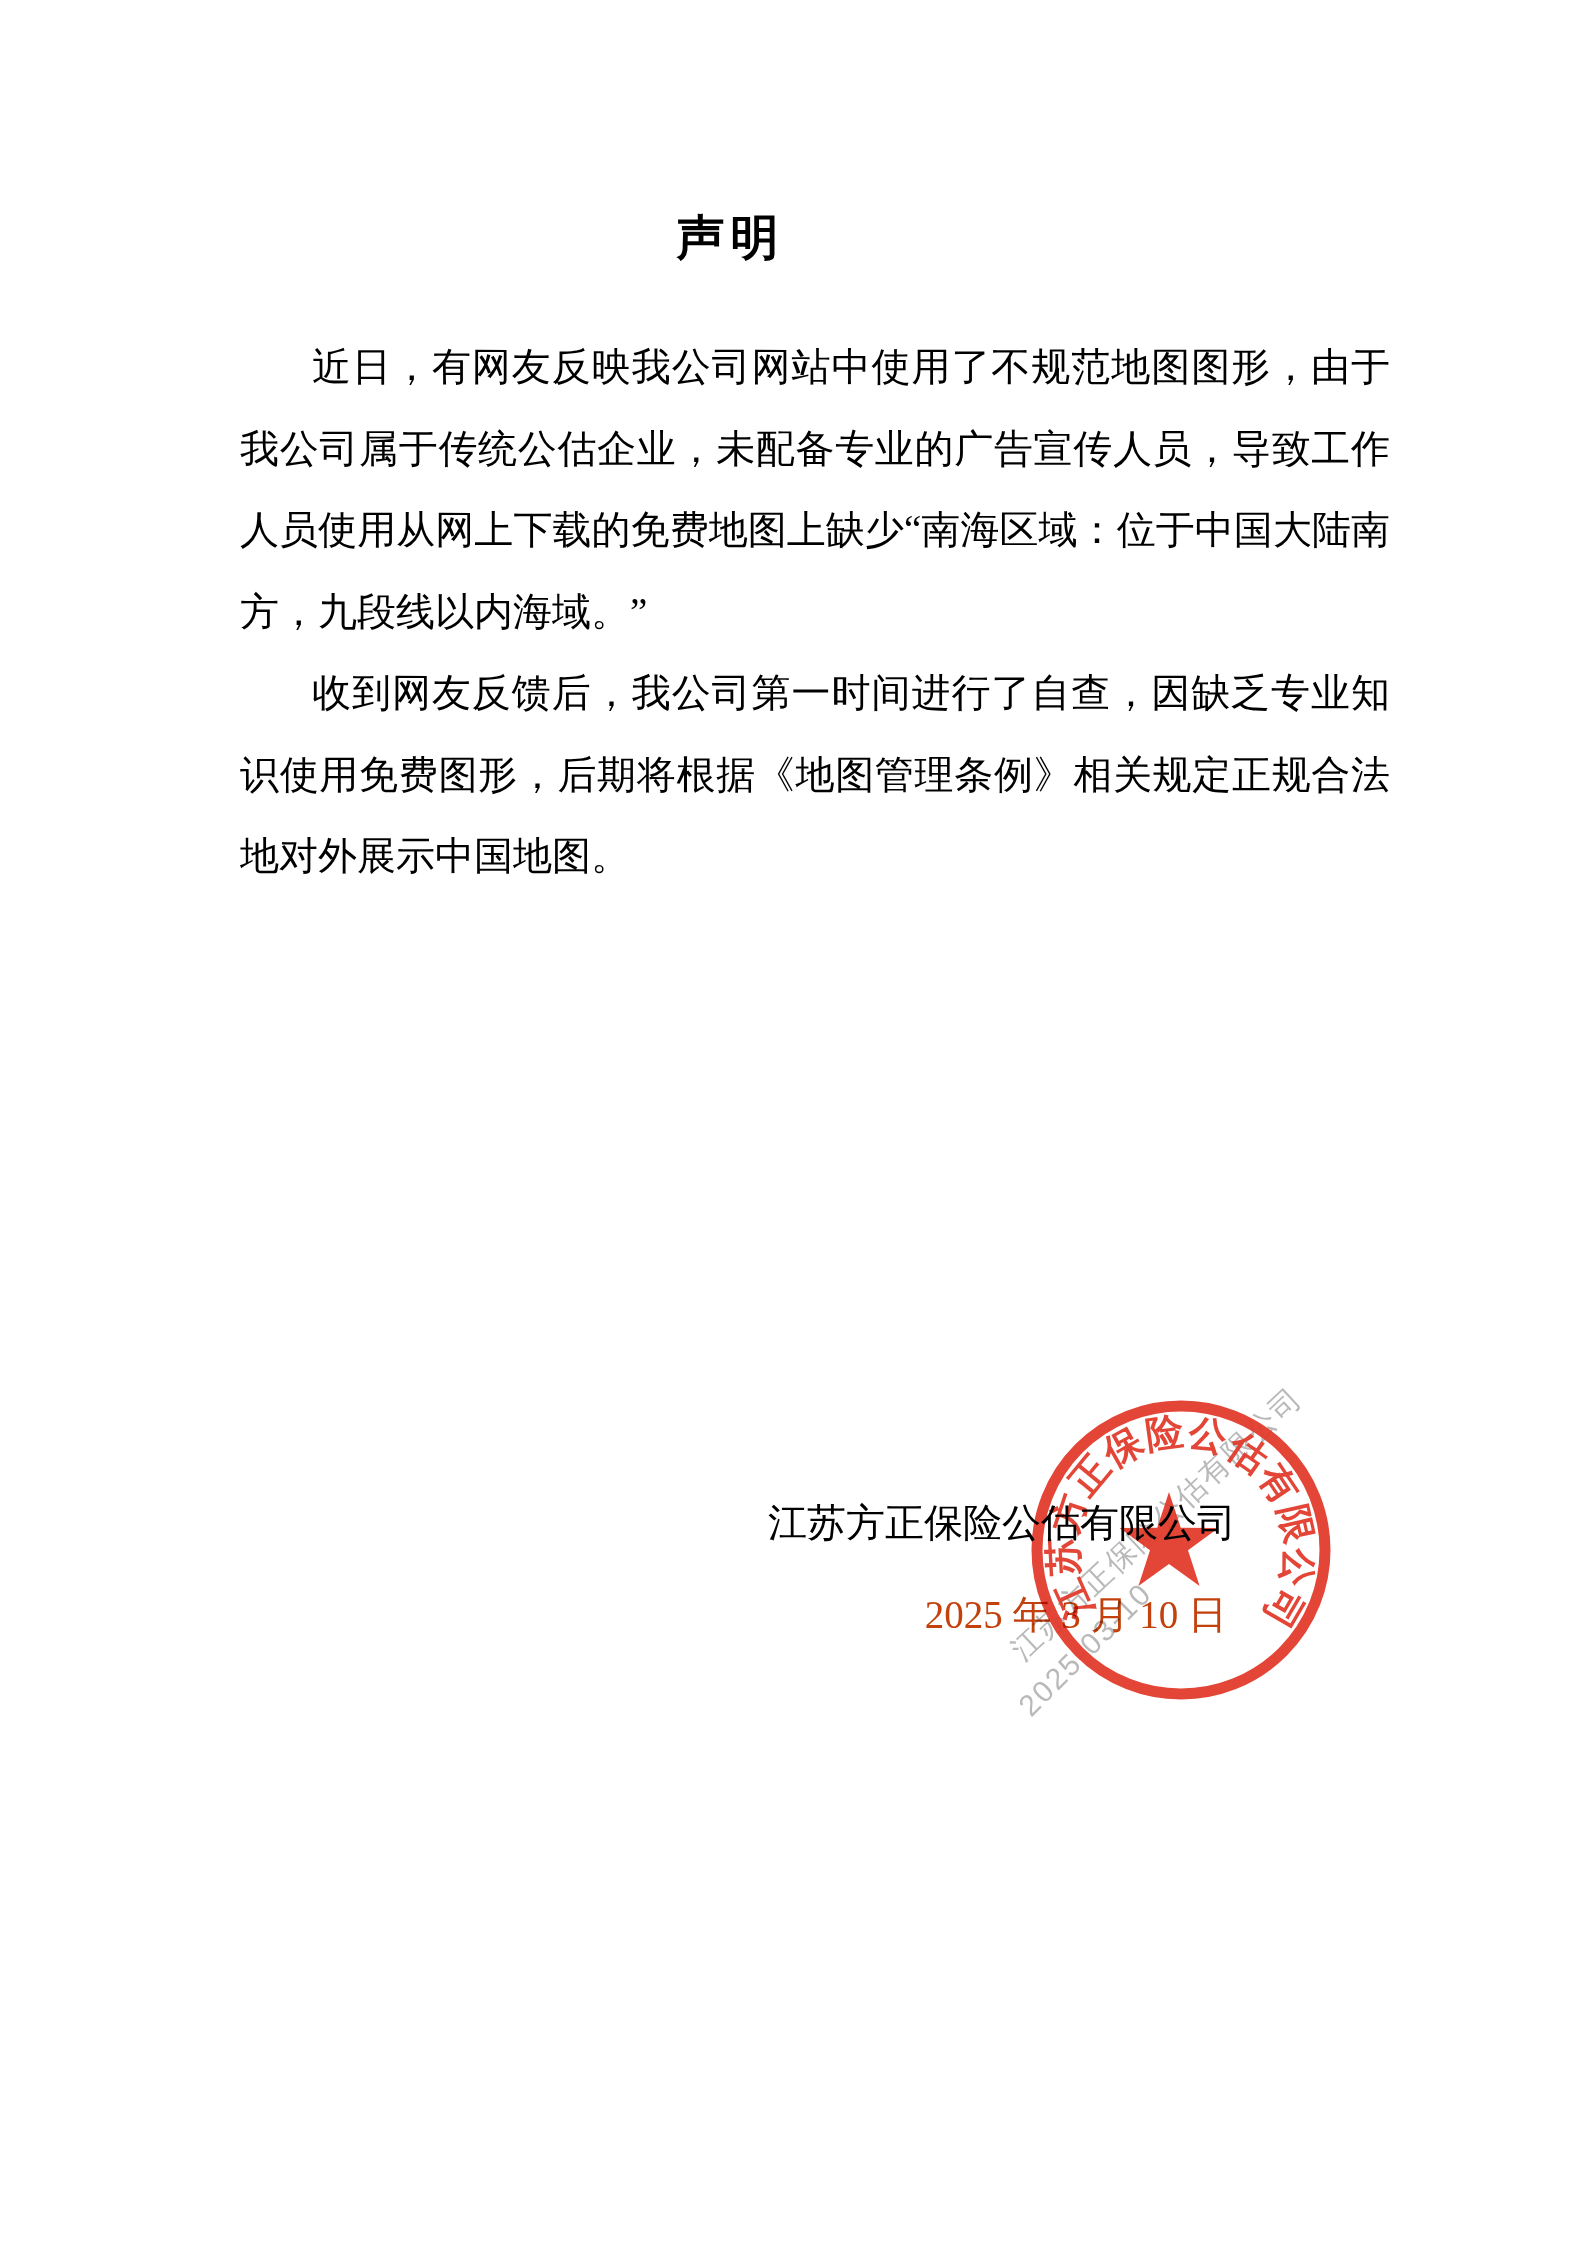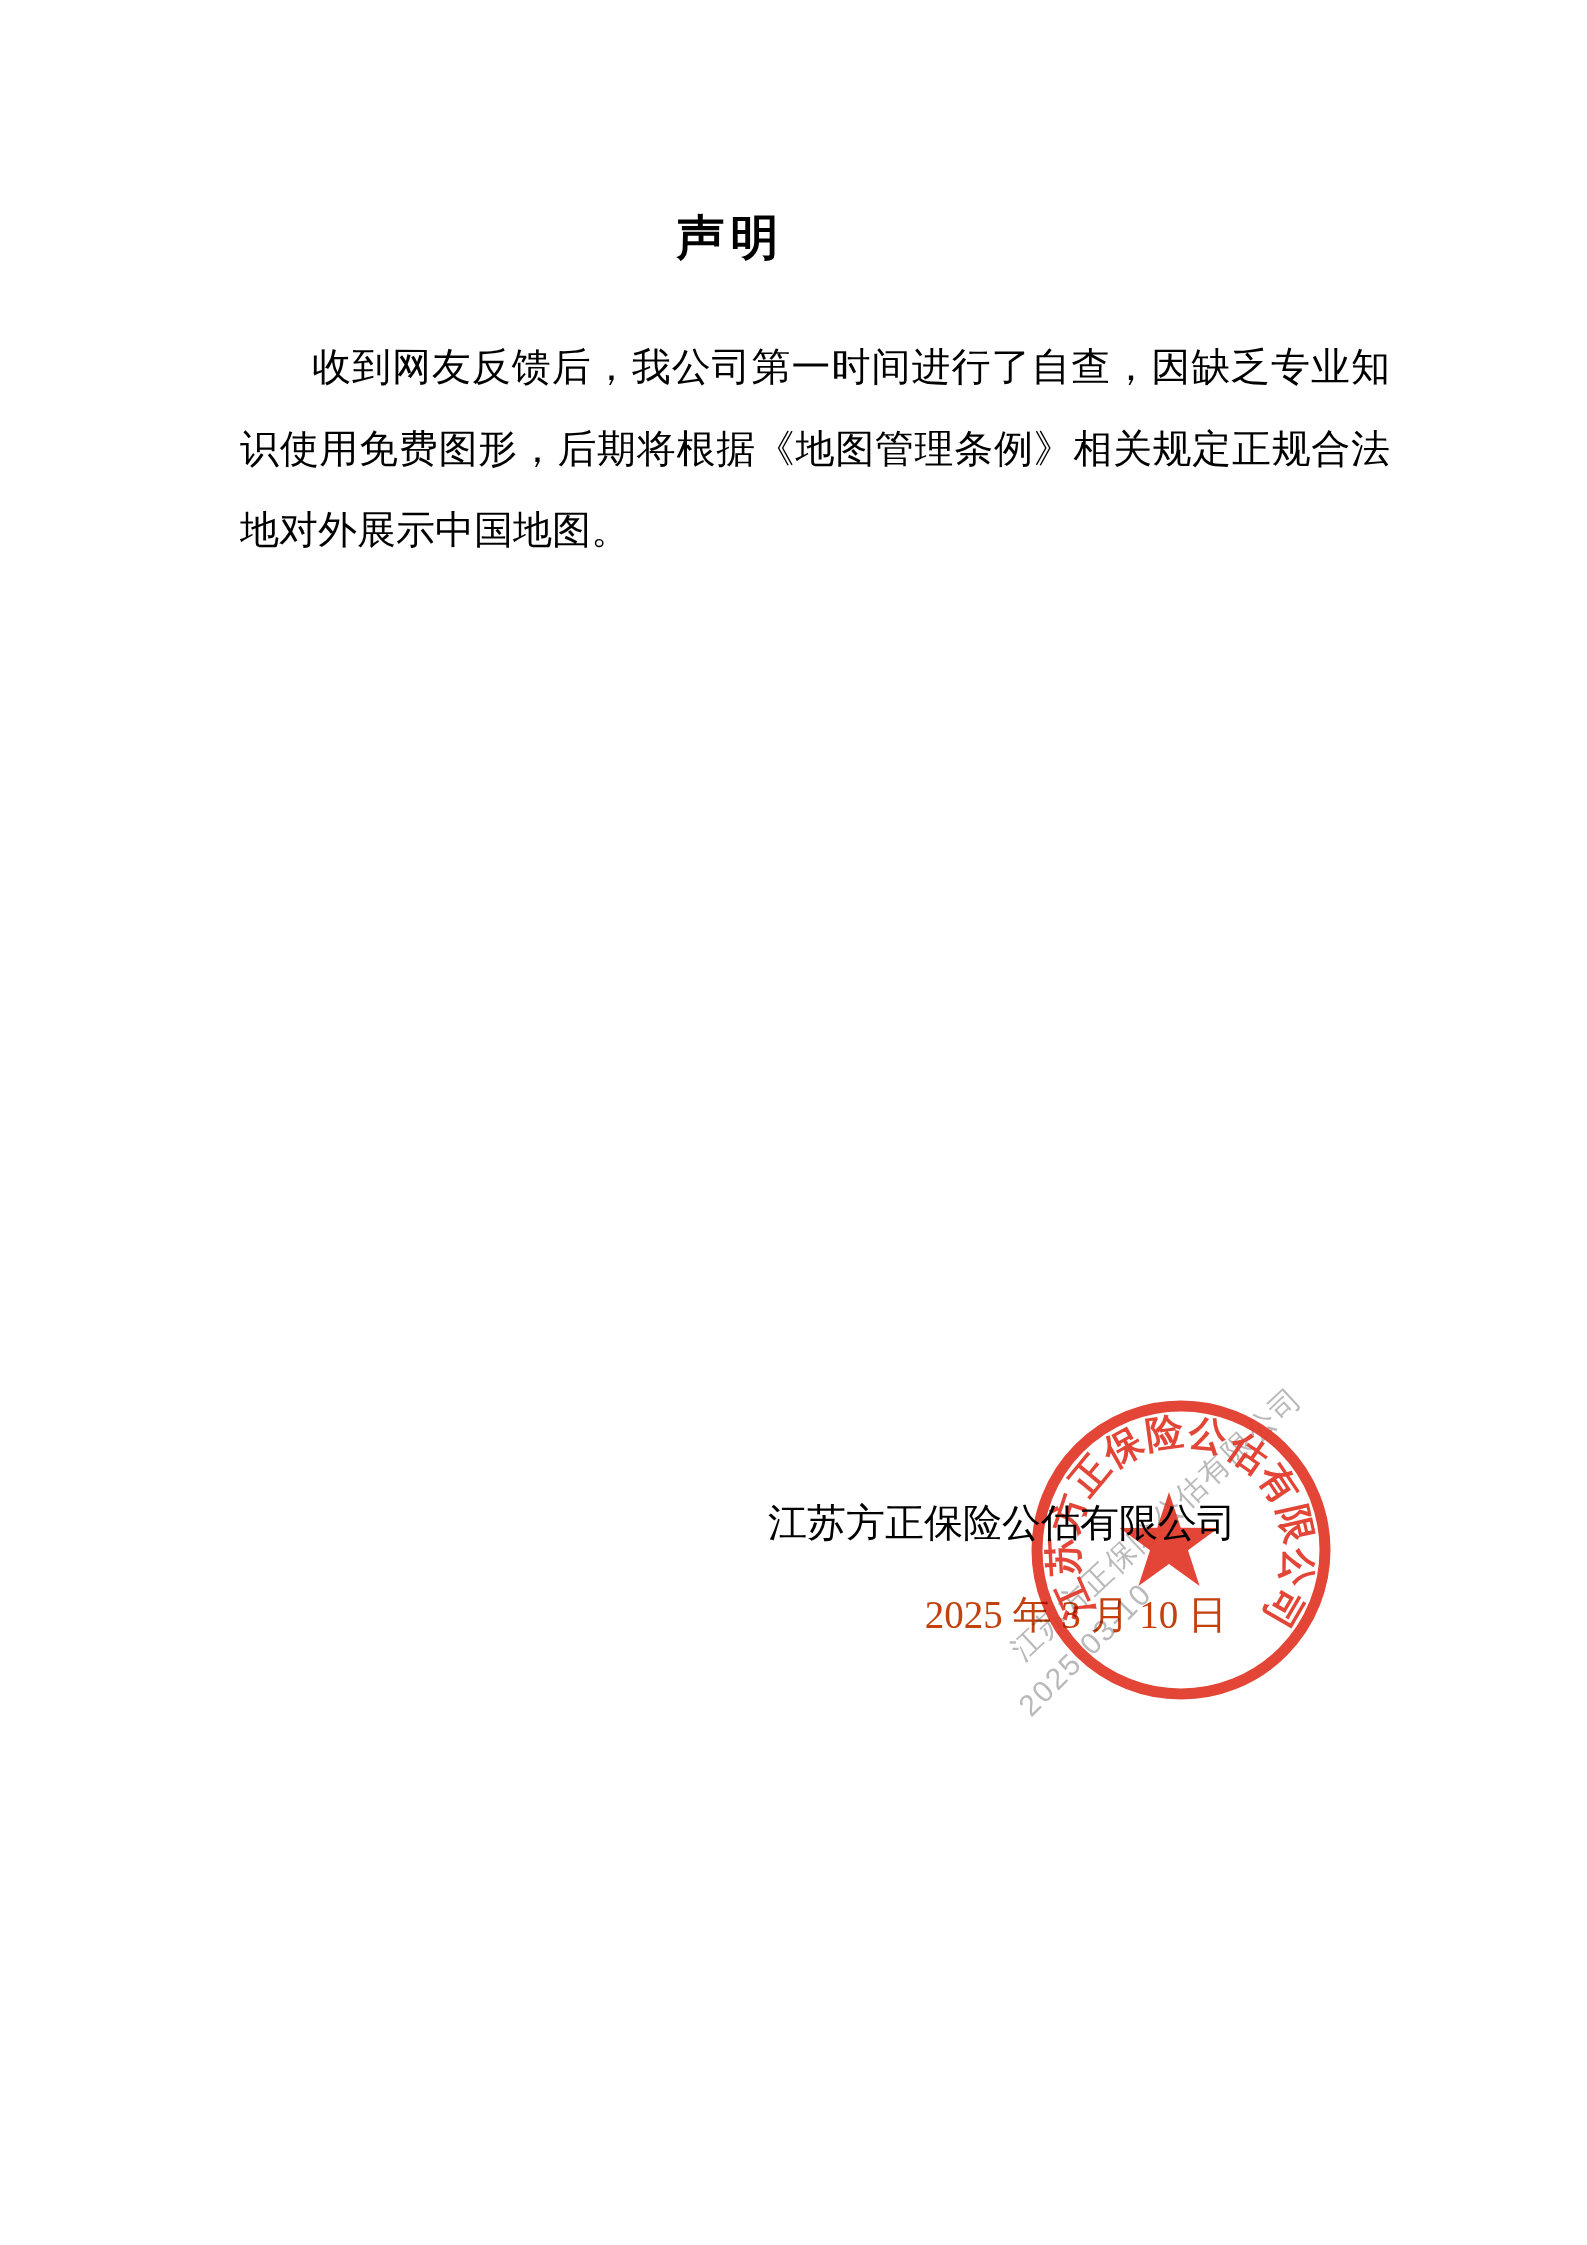--- a/index.html
+++ b/index.html
@@ -98,20 +98,21 @@
   }
 </style>
 </head>
 <body>
 
 <div class="page">
 
   <h1 class="doc-title">声明</h1>
 
   <div class="doc-body">
+    <p>近日，有网友反映我公司网站中使用了不规范地图图形，由于我公司属于传统公估企业，未配备专业的广告宣传人员，导致工作人员使用从网上下载的免费地图上缺少“南海区域：位于中国大陆南方，九段线以内海域。”</p>
     <p>收到网友反馈后，我公司第一时间进行了自查，因缺乏专业知识使用免费图形，后期将根据《地图管理条例》相关规定正规合法地对外展示中国地图。</p>
   </div>
 
   <div class="sig-company">江苏方正保险公估有限公司</div>
 
   <div class="sig-date">2025 年 3 月 10 日</div>
 
   <svg class="seal" viewBox="-235 -235 470 470" width="470" height="470" xmlns="http://www.w3.org/2000/svg">
 
     <text class="seal-watermark" transform="translate(-158,112) rotate(-43)">江苏方正保险公估有限公司</text>

